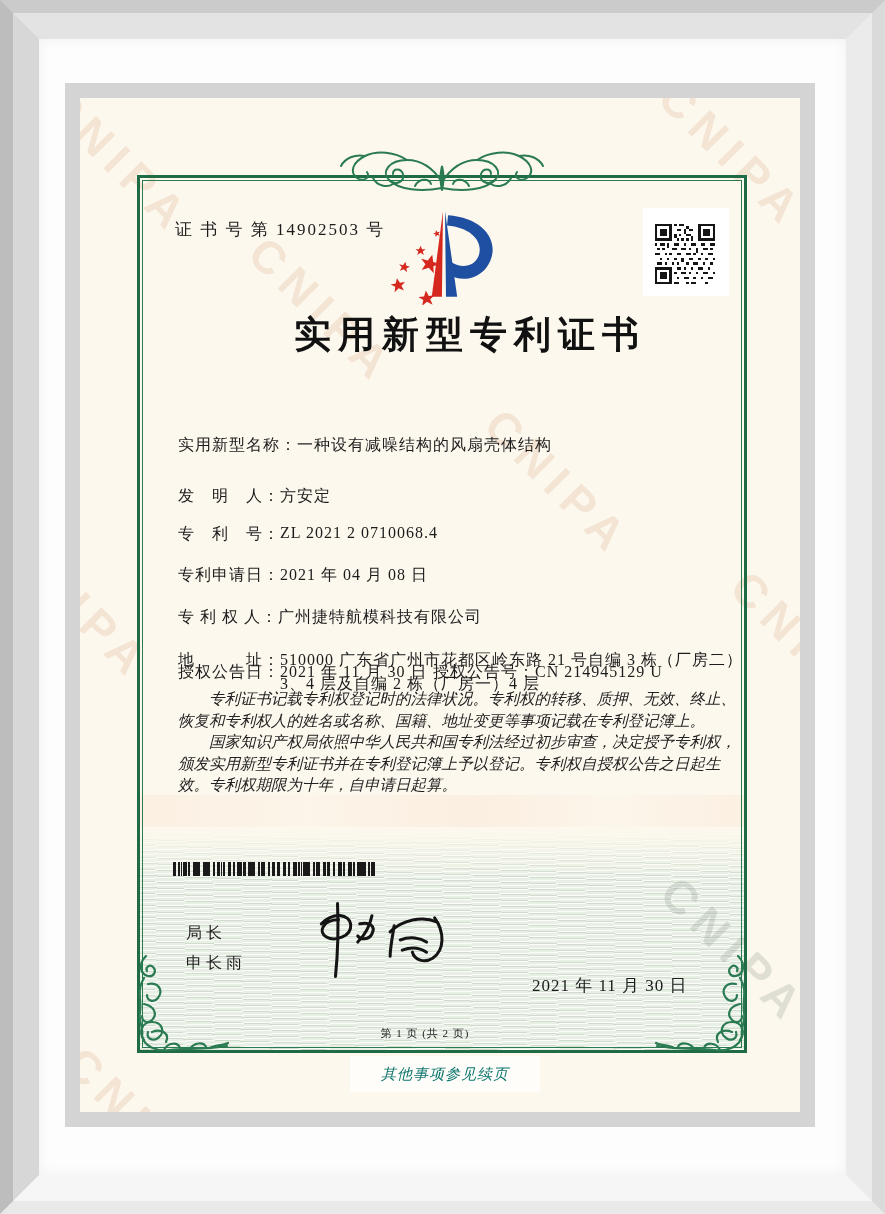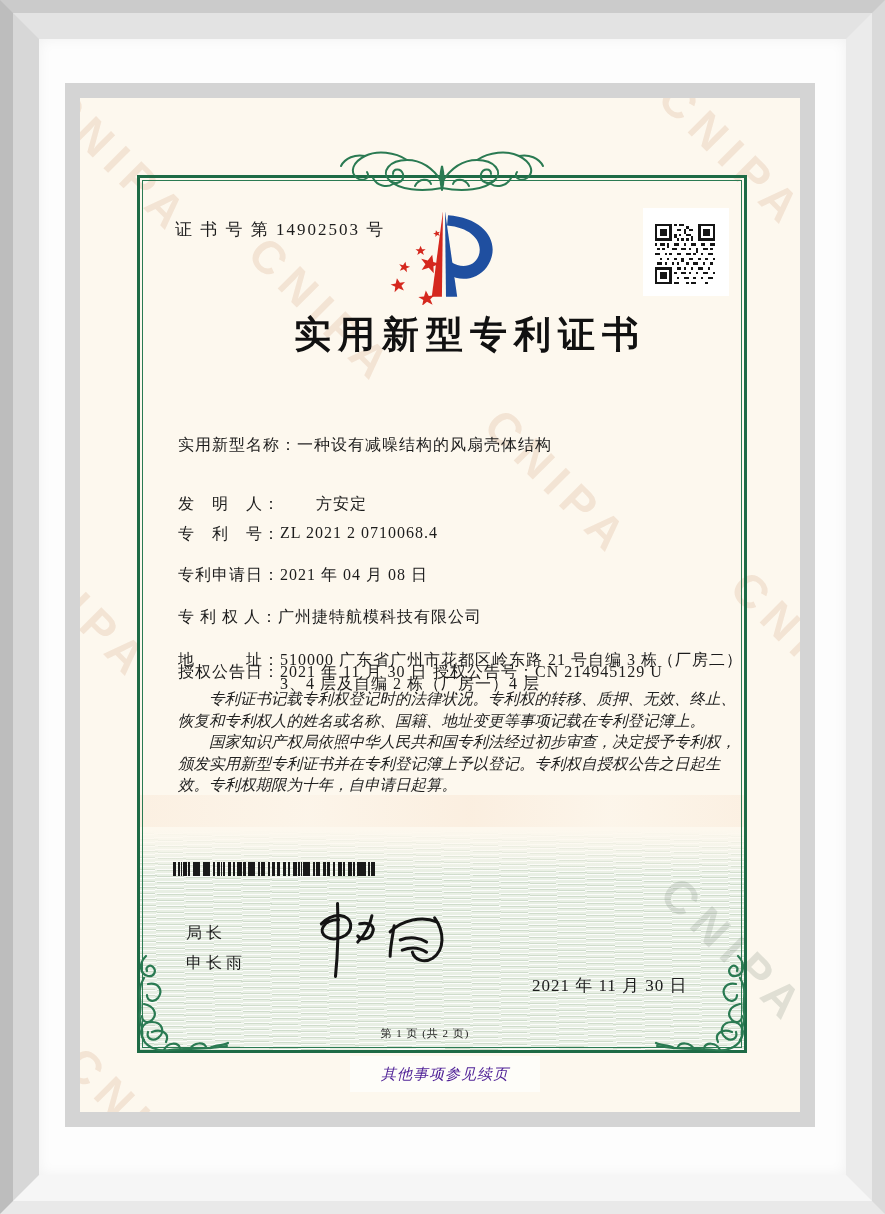--- a/index.html
+++ b/index.html
@@ -42,41 +42,41 @@
   .cert-no{position:absolute;left:95px;top:120px;font-size:17px;letter-spacing:2px;}
   .logo{position:absolute;left:306px;top:111px;width:120px;height:96px;}
   .qr-patch{position:absolute;left:563px;top:110px;width:86px;height:88px;background:#fff;}
   .qr{position:absolute;left:12px;top:16px;width:60px;height:60px;}
   .title{position:absolute;left:57px;top:212px;width:610px;text-align:center;
          font-size:37px;font-weight:600;letter-spacing:7px;color:#111;margin-left:28px;}
   .rows{position:absolute;left:98px;top:0;width:566px;}
   .frow{position:absolute;left:0;display:flex;font-size:16px;letter-spacing:1px;width:566px;margin-top:32px;}
   .frow .lab{white-space:pre;}
   .frow .val{flex:1;}
-  .r0{top:305px;}.r1{top:364px;gap:36px;}.r2{top:394px;}.r3{top:435px;}.r4{top:477px;}
+  .r0{top:305px;}.r1{top:356px;}.r2{top:394px;}.r3{top:435px;}.r4{top:477px;}
   .r5{top:518px;line-height:24px;}
   .grant-row{position:absolute;left:98px;top:564px;width:566px;font-size:16px;letter-spacing:1px;}
   .grant-no{position:absolute;left:255px;top:0;white-space:nowrap;}
   .grant-date{white-space:nowrap;}
   .body-text{position:absolute;left:98px;top:590px;width:562px;font-size:15.5px;
       line-height:21.5px;font-style:italic;color:#222;}
   .body-text p{margin:0;text-indent:2em;}
   .barcode{position:absolute;left:93px;top:764px;width:205px;height:14px;
       background-image:
         repeating-linear-gradient(90deg,#1a1a1a 0 2px,rgba(0,0,0,0) 2px 5px),
         repeating-linear-gradient(90deg,#1a1a1a 0 1px,rgba(0,0,0,0) 1px 8px),
         repeating-linear-gradient(90deg,#1a1a1a 0 3px,rgba(0,0,0,0) 3px 11px);}
   .signer{position:absolute;left:106px;top:820px;font-size:16px;letter-spacing:4px;line-height:30px;}
   .signature{position:absolute;left:213px;top:798px;width:172px;height:84px;}
   .issue-date{position:absolute;left:452px;top:876px;font-size:17px;letter-spacing:1px;}
   .page-info{position:absolute;left:40px;top:928px;width:610px;text-align:center;
       font-size:11px;letter-spacing:1px;}
   .note-patch{position:absolute;left:270px;top:958px;width:190px;height:36px;background:#fefdf9;}
   .note{display:block;width:100%;text-align:center;line-height:36px;font-size:15px;
-      font-style:italic;letter-spacing:1px;color:#4c1d95;}
+      font-style:italic;letter-spacing:1px;color:#0f766e;}
 </style>
 </head>
 <body>
 
 <div class="stage">
   <div class="bevel1"></div>
   <div class="bevel2"></div>
   <div class="bevel3"></div>
   <div class="mat"></div>
 

